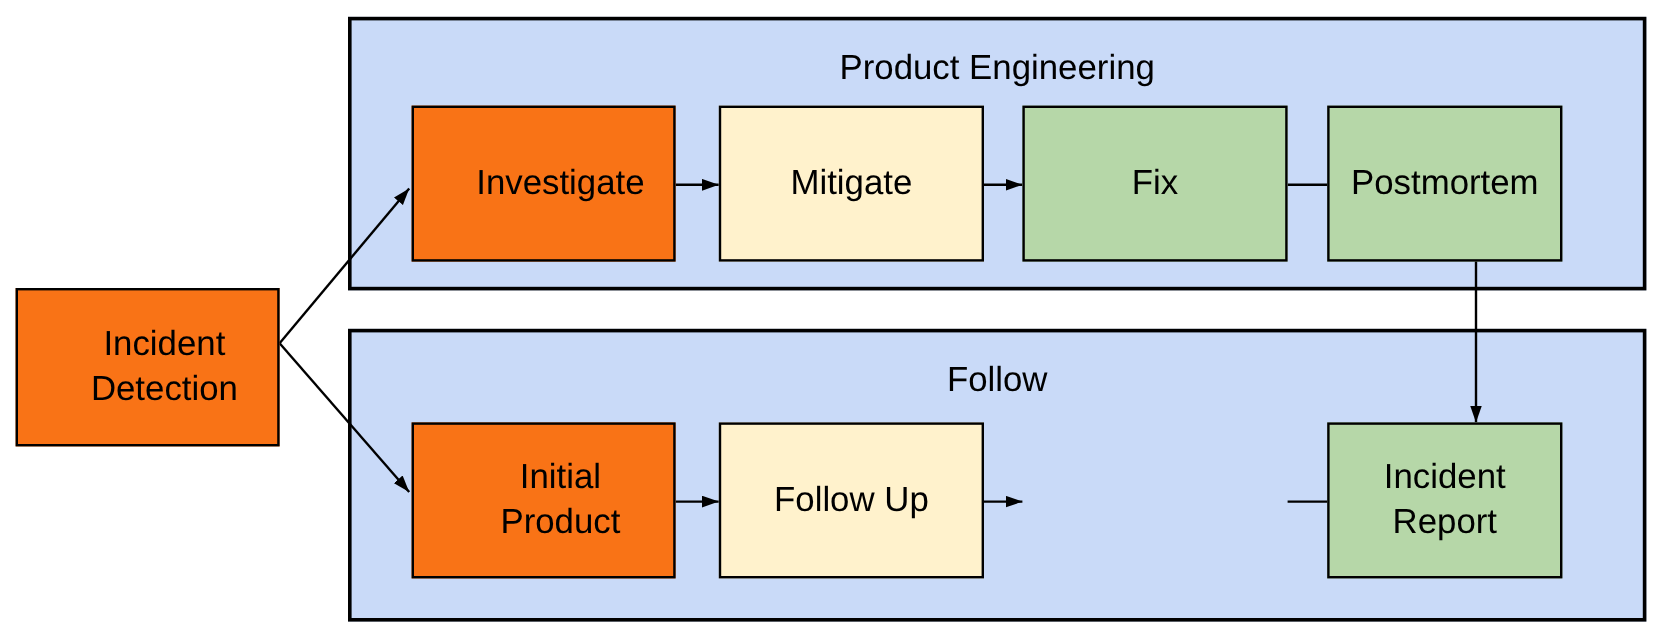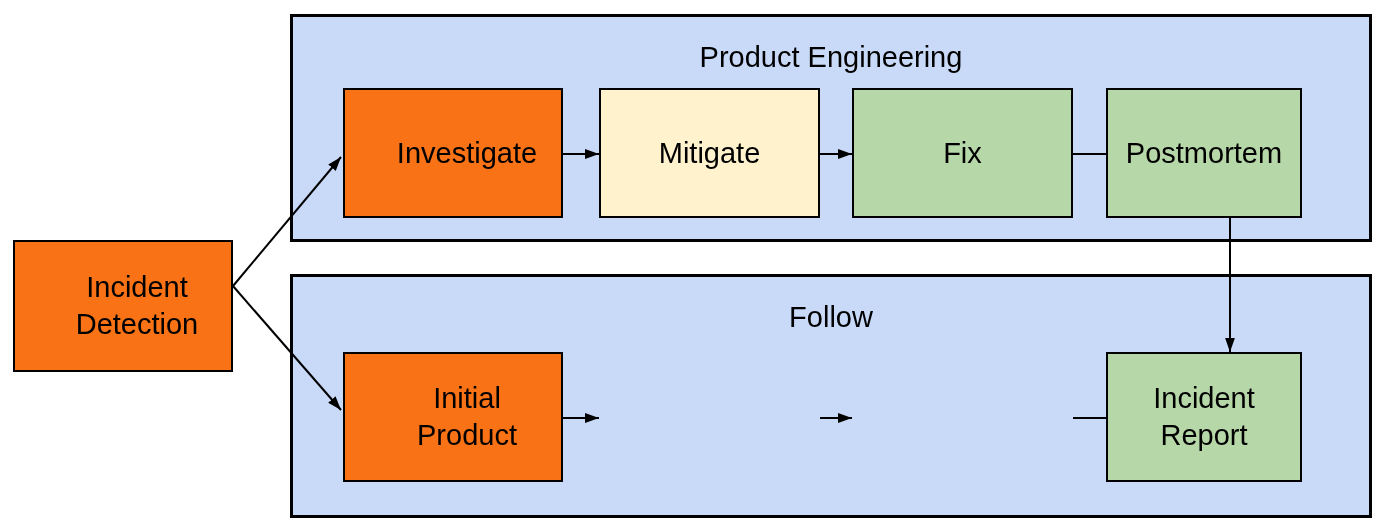--- a/index.html
+++ b/index.html
@@ -103,15 +103,16 @@
   </svg>
 
   <div class="node red node-start">Incident Detection</div>
 
   <div class="node red row-top col-1">Investigate</div>
   <div class="node green row-top col-3">Fix</div>
   <div class="node yellow row-top col-2">Mitigate</div>
   <div class="node green row-top col-4">Postmortem</div>
 
   <div class="node red row-bot col-1">Initial Product</div>
+  <div class="node yellow row-bot col-2">Follow Up</div>
   <div class="node green row-bot col-4">Incident Report</div>
 
 </div>
 
 </body></html>

